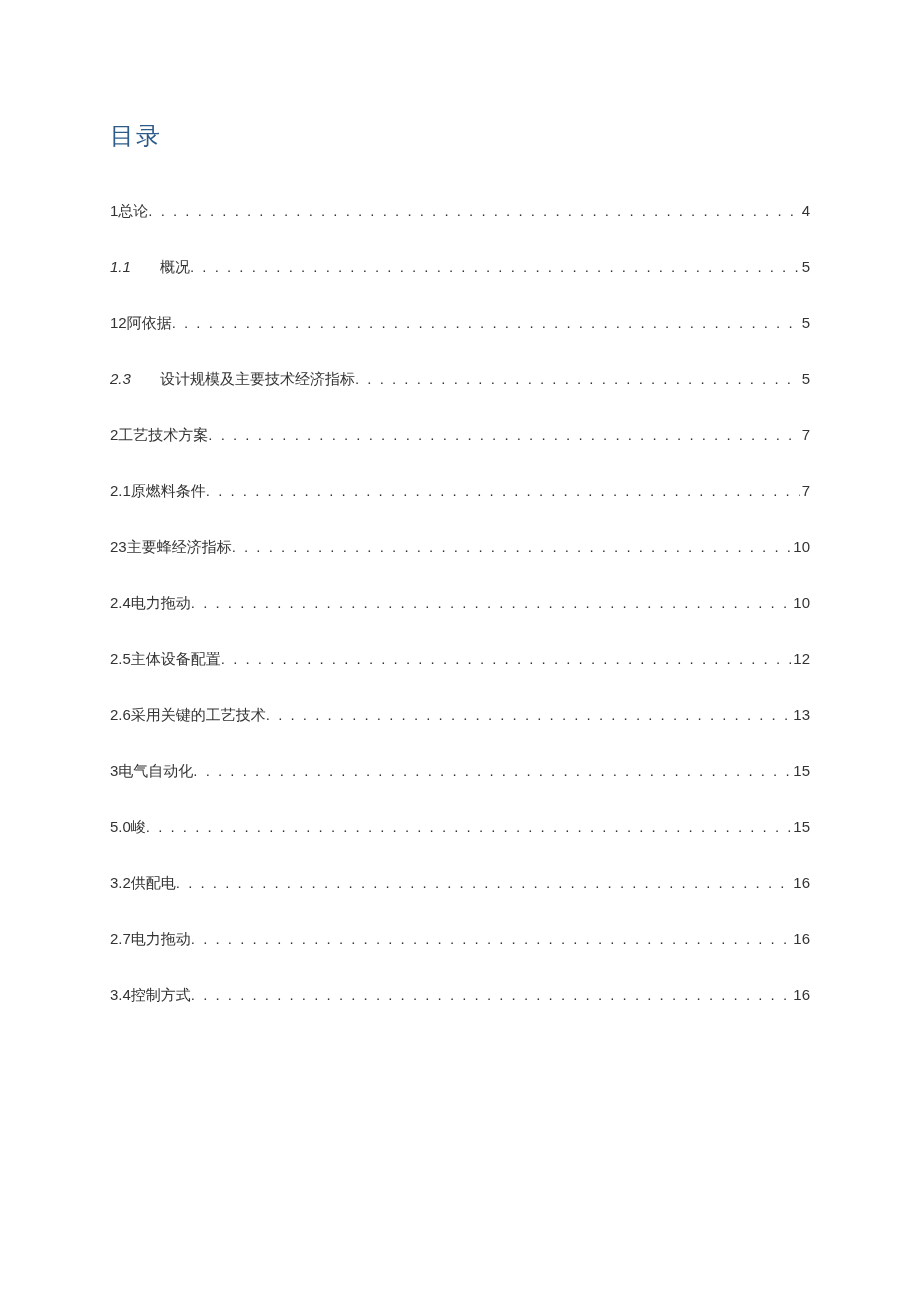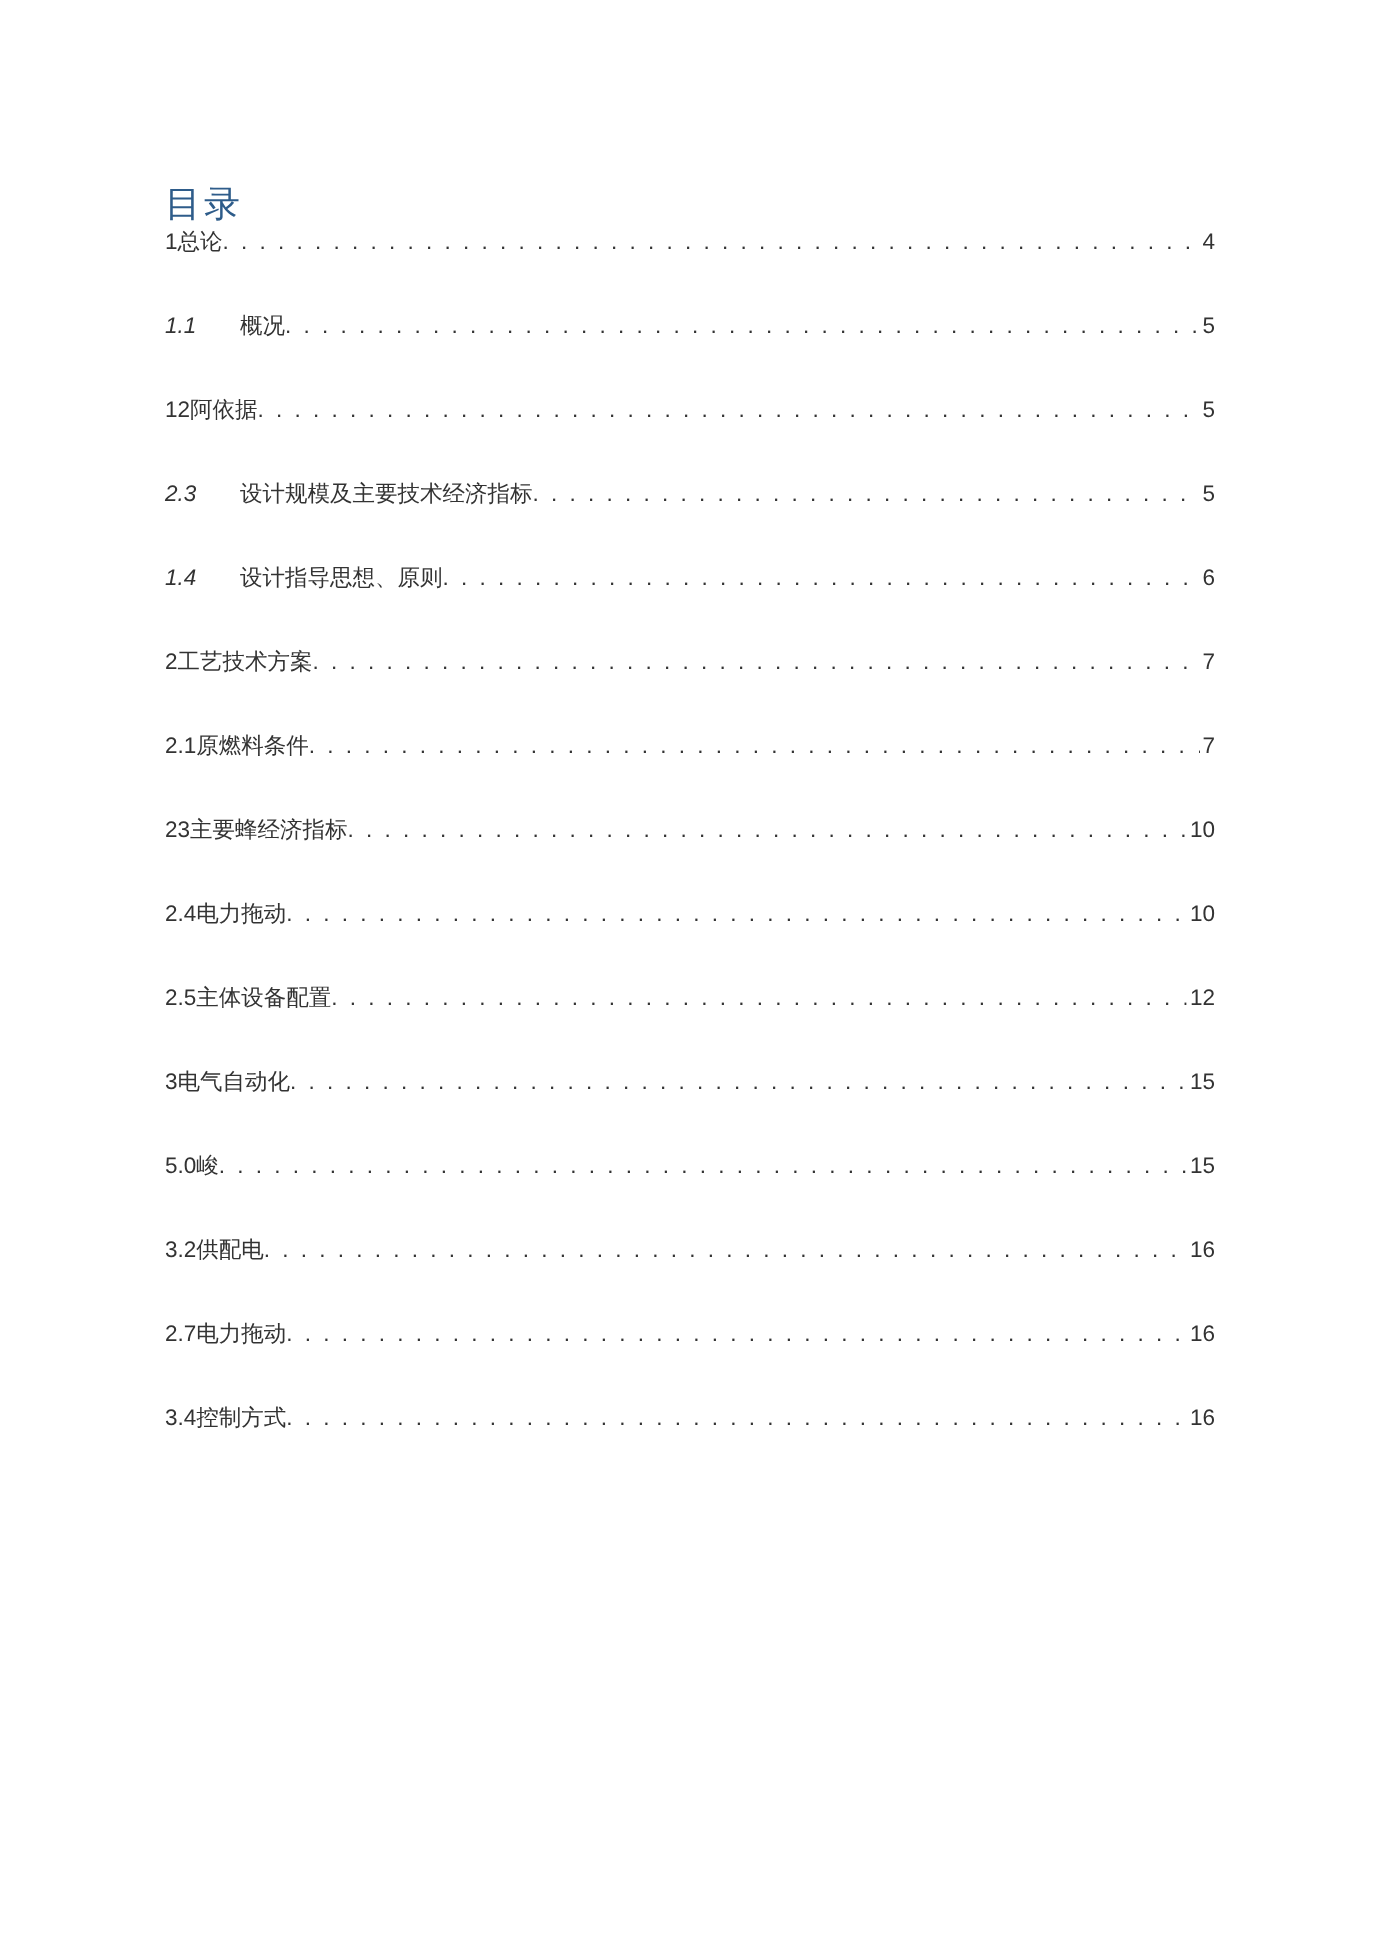--- a/index.html
+++ b/index.html
@@ -11,20 +11,21 @@
       width: 920px;
       height: 1301px;
       background: #ffffff;
       font-family: "SimSun", "Microsoft YaHei", sans-serif;
       padding: 120px 110px 0 110px;
     }
     .toc-title {
       color: #2e5c8a;
       font-size: 24px;
       font-weight: normal;
+      margin-bottom: 50px;
       letter-spacing: 2px;
     }
     .toc-list {
       display: flex;
       flex-direction: column;
       gap: 37px;
     }
     .toc-entry {
       display: flex;
       align-items: baseline;
@@ -81,26 +82,20 @@
       <span class="toc-dots"></span>
       <span class="toc-page">5</span>
     </div>
     <div class="toc-entry">
       <span class="toc-num wide">2.3</span>
       <span class="toc-text">设计规模及主要技术经济指标</span>
       <span class="toc-dots"></span>
       <span class="toc-page">5</span>
     </div>
     <div class="toc-entry">
-      <span class="toc-num wide">1.4</span>
-      <span class="toc-text">设计指导思想、原则</span>
-      <span class="toc-dots"></span>
-      <span class="toc-page">6</span>
-    </div>
-    <div class="toc-entry">
       <span class="toc-num ">2 </span>
       <span class="toc-text">工艺技术方案</span>
       <span class="toc-dots"></span>
       <span class="toc-page">7</span>
     </div>
     <div class="toc-entry">
       <span class="toc-num ">2.1  </span>
       <span class="toc-text">原燃料条件 </span>
       <span class="toc-dots"></span>
       <span class="toc-page">7</span>
@@ -115,20 +110,26 @@
       <span class="toc-num ">2.4  </span>
       <span class="toc-text">电力拖动 </span>
       <span class="toc-dots"></span>
       <span class="toc-page">10</span>
     </div>
     <div class="toc-entry">
       <span class="toc-num ">2.5  </span>
       <span class="toc-text">主体设备配置 </span>
       <span class="toc-dots"></span>
       <span class="toc-page">12</span>
+    </div>
+    <div class="toc-entry">
+      <span class="toc-num ">2.6  </span>
+      <span class="toc-text">采用关键的工艺技术 </span>
+      <span class="toc-dots"></span>
+      <span class="toc-page">13</span>
     </div>
     <div class="toc-entry">
       <span class="toc-num ">3 </span>
       <span class="toc-text">电气自动化</span>
       <span class="toc-dots"></span>
       <span class="toc-page">15</span>
     </div>
     <div class="toc-entry">
       <span class="toc-num ">5.0  </span>
       <span class="toc-text">峻 </span>

